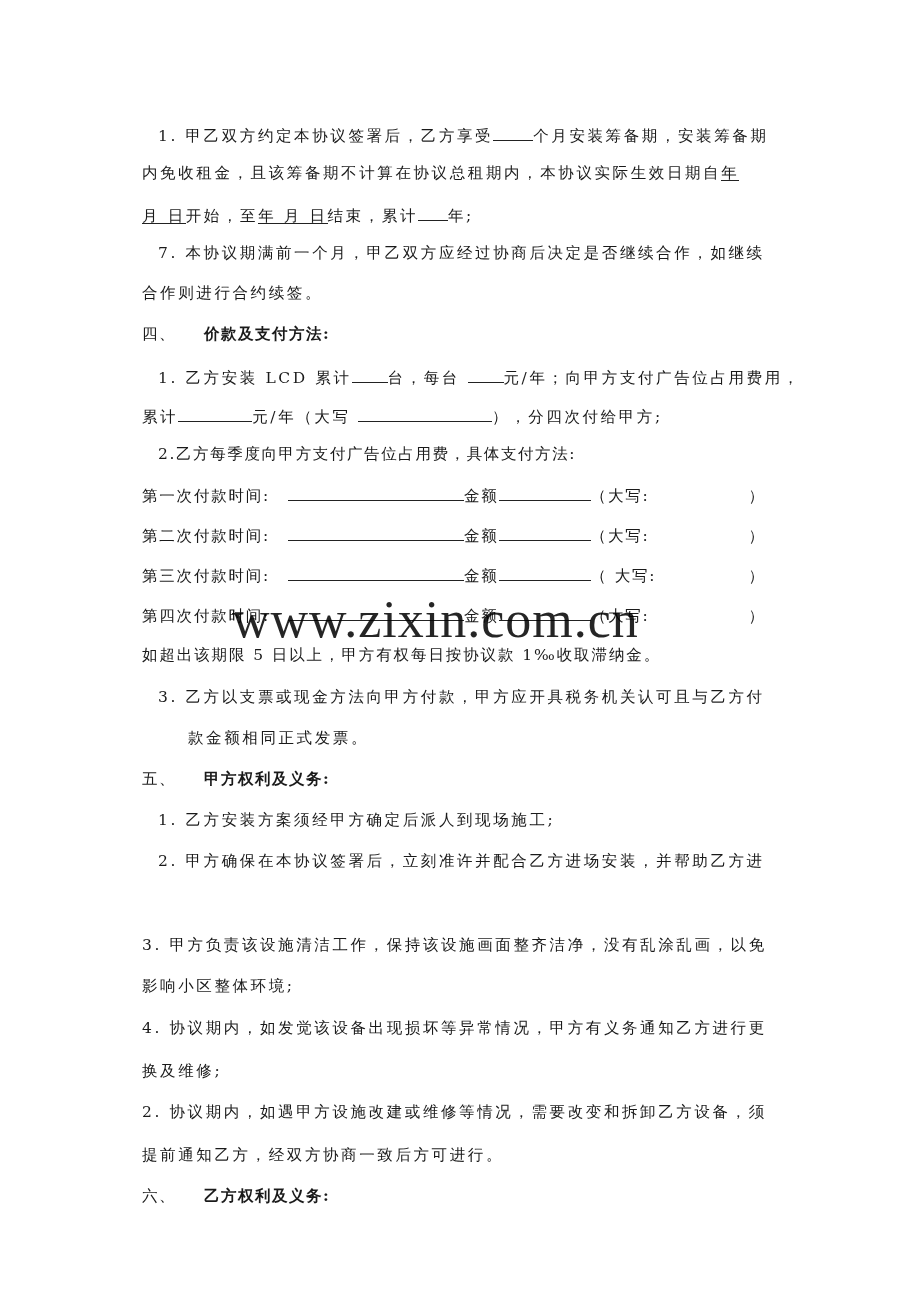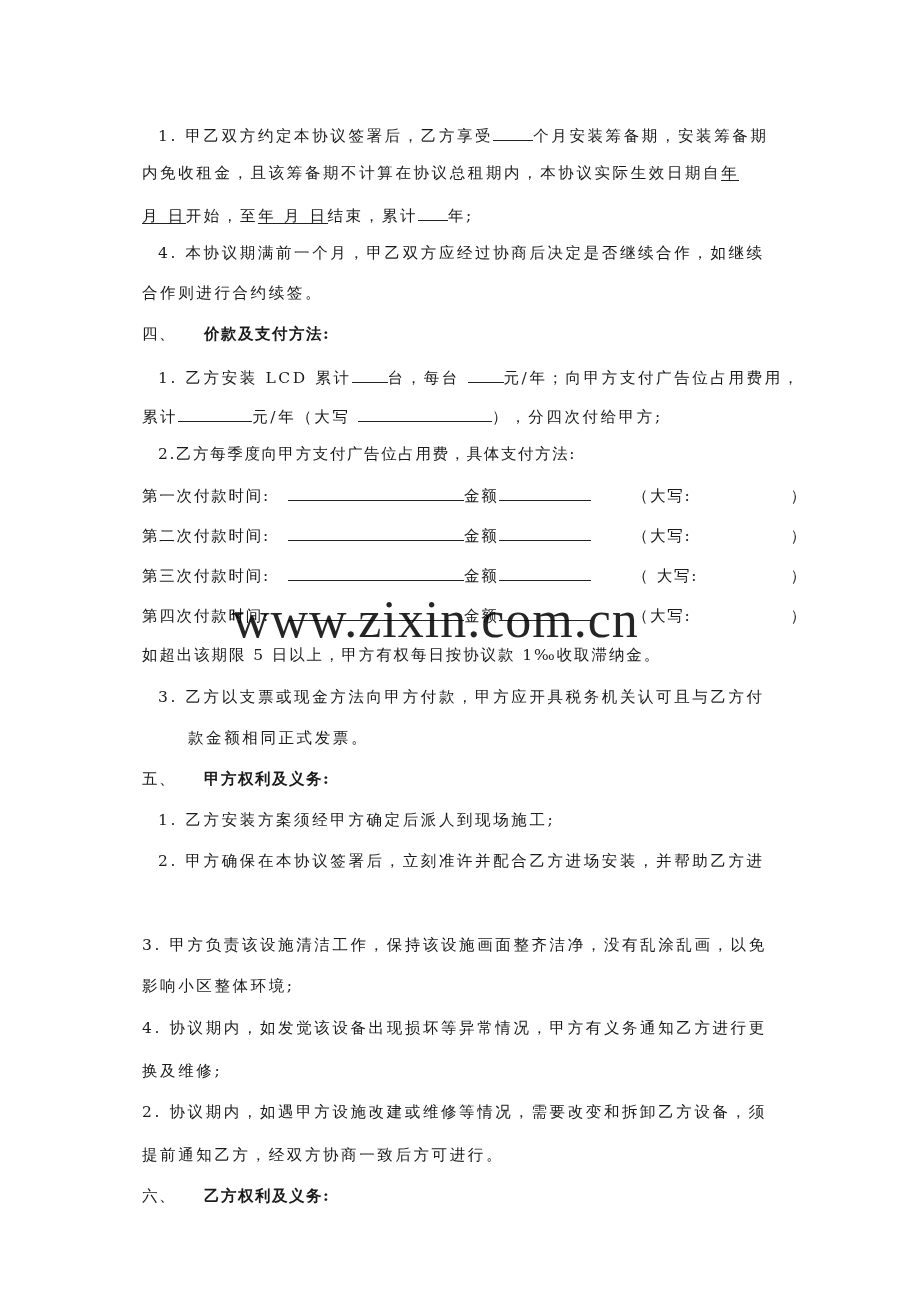--- a/index.html
+++ b/index.html
@@ -11,40 +11,40 @@
   .ind1 { left: 158px; }
   .ind2 { left: 188px; }
   .u { display: inline-block; border-bottom: 1px solid #222; height: 19px; vertical-align: baseline; }
   .u span { letter-spacing: 2.6px; }
   .h { font-weight: bold; letter-spacing: 1.5px; }
   .h .num { font-weight: normal; display: inline-block; width: 62px; }
   .pay .lbl { display: inline-block; width: 146px; }
   .pay .blank1 { display: inline-block; width: 176px; border-bottom: 1px solid #222; height: 18px; vertical-align: baseline; }
   .pay .blank2 { display: inline-block; width: 92px; border-bottom: 1px solid #222; height: 18px; vertical-align: baseline; }
   .pay .amt { display: inline-block; }
-  .pay .dx { display: inline-block; width: 158px; margin-left: 42px; }
+  .pay .dx { display: inline-block; width: 158px; }
   .watermark { position: absolute; left: 232px; top: 590px; font-family: Liberation Serif, serif;
                font-size: 52px; color: #000000; letter-spacing: 1px; opacity: 0.85; pointer-events: none; }
 </style>
 </head>
 <body>
 
 <div class="page">
 
   <div class="line ind1" style="top:121px">
     <span>1. 甲乙双方约定本协议签署后，乙方享受</span><span class="u" style="width:40px"></span><span>个月安装筹备期，安装筹备期</span>
   </div>
   <div class="line" style="top:201px">
     <span class="u"><span>月   日</span></span><span>开始，至</span><span class="u"><span>  年   月   日</span></span><span>结束，累计</span><span class="u" style="width:30px"></span><span>年;</span>
   </div>
   <div class="line" style="top:161px">
     <span>内免收租金，且该筹备期不计算在协议总租期内，本协议实际生效日期自</span><span class="u"><span>  年</span></span>
   </div>
 
-  <div class="line ind1" style="top:241px">4. 本协议期满前一个月，甲乙双方应经过协商后决定是否继续合作，如继续</div>
+  <div class="line ind1" style="top:241px">7. 本协议期满前一个月，甲乙双方应经过协商后决定是否继续合作，如继续</div>
   <div class="line" style="top:281px">合作则进行合约续签。</div>
 
   <div class="line h" style="top:322px">
     <span class="num">四、</span><span>价款及支付方法:</span>
   </div>
   <div class="line ind1" style="top:363px">
     <span>1. 乙方安装 LCD 累计</span><span class="u" style="width:36px"></span><span>台，每台 </span><span class="u" style="width:36px"></span><span>元/年；向甲方支付广告位占用费用，</span>
   </div>
   <div class="line" style="top:402px">
     <span>累计</span><span class="u" style="width:74px"></span><span>元/年（大写 </span><span class="u" style="width:134px"></span><span>），分四次付给甲方;</span>

